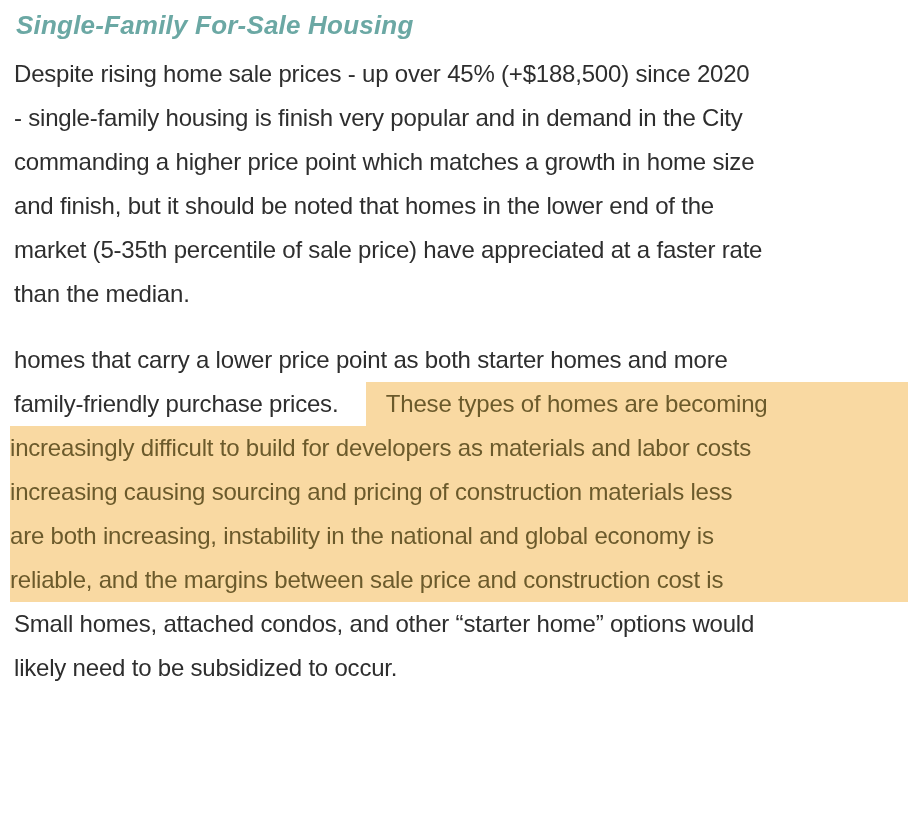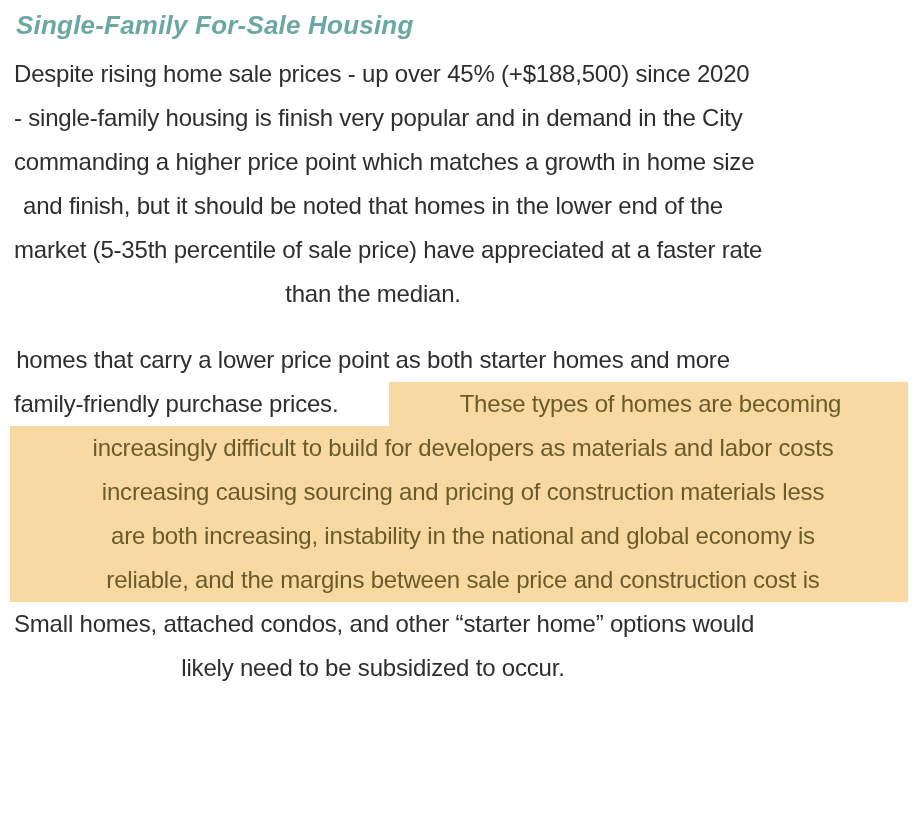--- a/index.html
+++ b/index.html
@@ -23,55 +23,53 @@
     margin: 0 0 10px 2px;
     font-size: 26px;
     line-height: 34px;
     font-style: italic;
     font-weight: bold;
     letter-spacing: 0.2px;
     color: var(--heading-color, #6ba8a4);
   }
   .para {
     margin: 0;
-    text-align: center;
   }
   .para + .para {
     margin-top: 22px;
   }
   .line {
     height: 44px;
     line-height: 44px;
     font-size: 24px;
     letter-spacing: -0.2px;
     white-space: nowrap;
   }
   
   .line.hl-full {
     background: var(--highlight-bg, #f9d9a2);
     color: var(--highlight-text, #6b5a2b);
     width: 898px;
     margin-left: -4px;
-    padding-left: 8px;
+    padding-left: 0;
     box-sizing: border-box;
   }
   
   .line.split {
     display: flex;
     width: 894px;
-    gap: 44px;
   }
   .line.split .plain {
     white-space: pre;
     flex: 0 0 auto;
   }
   .line.split .hl-part {
     flex: 1 1 auto;
-    margin-left: 0;
-    padding-left: 4px;
+    margin-left: 21px;
+    padding-left: 20px;
     background: var(--highlight-bg, #f9d9a2);
     color: var(--highlight-text, #6b5a2b);
     white-space: nowrap;
   }
 </style>
 </head>
 <body style="background: rgb(255, 255, 255);">
 
 <div class="doc">
 

